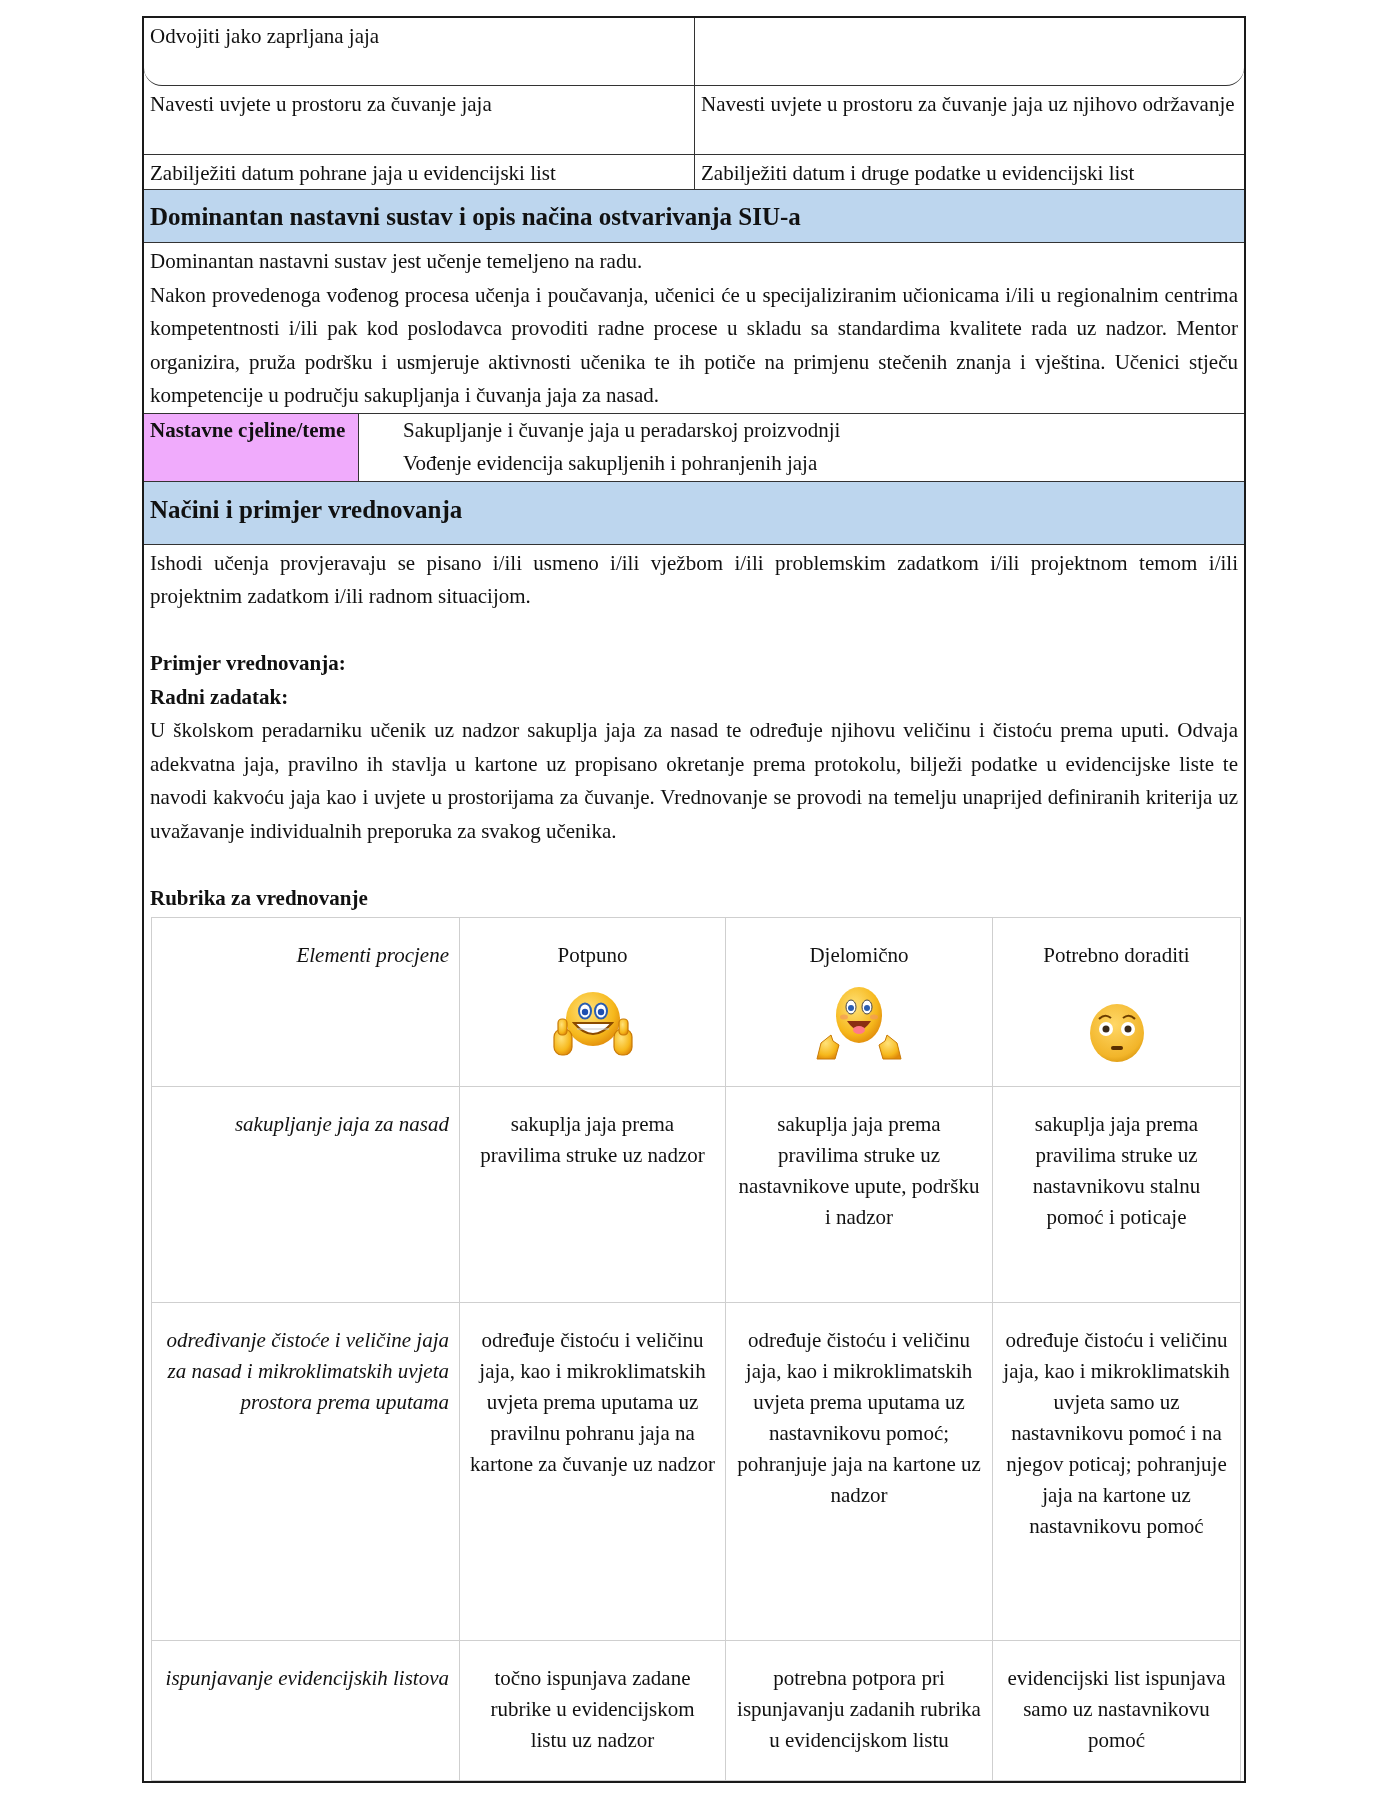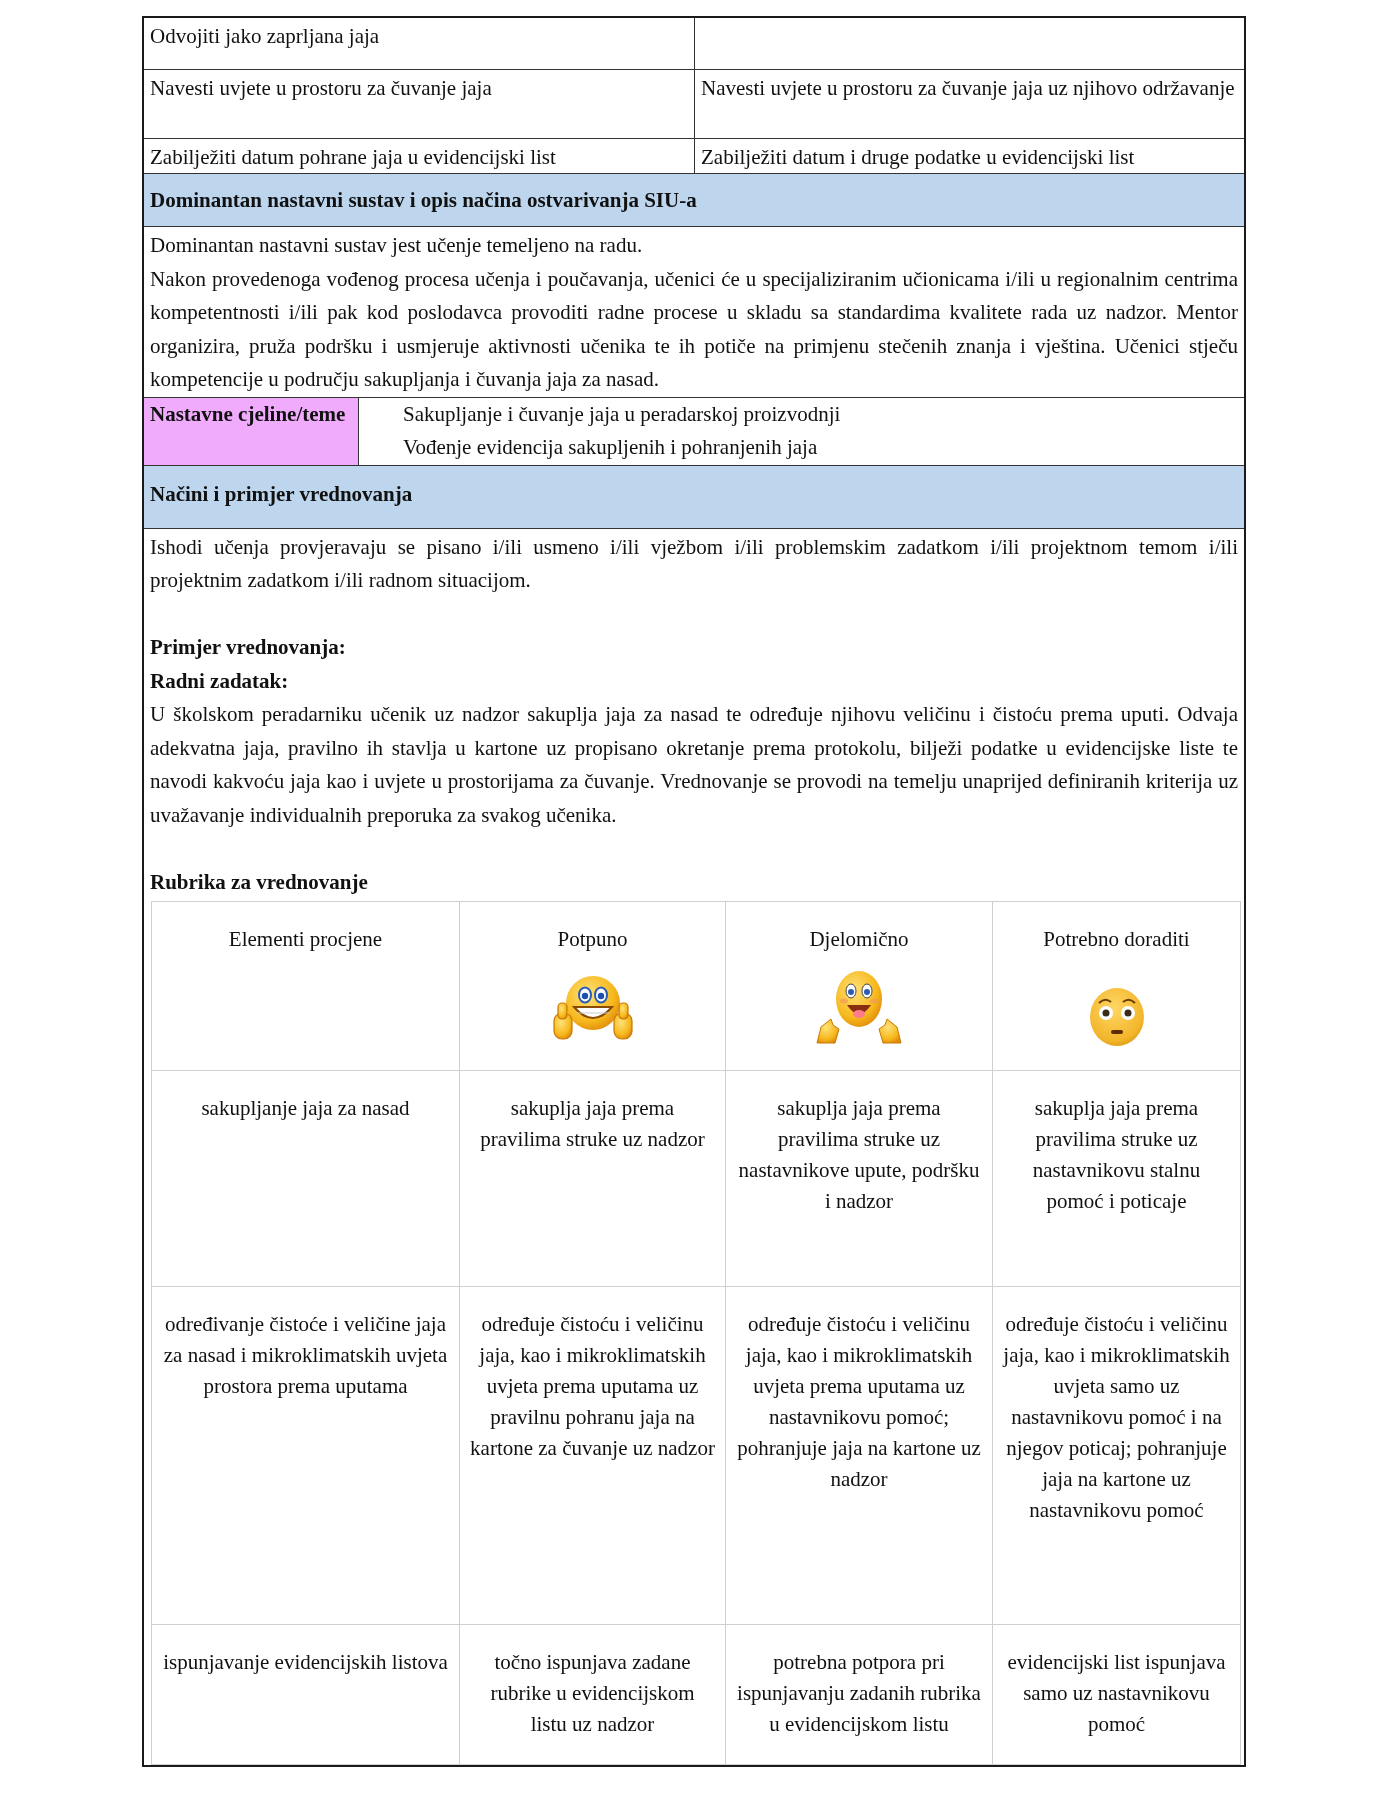--- a/index.html
+++ b/index.html
@@ -37,28 +37,28 @@
   }
   .two-col .cell.left {
     width: 551px;
     border-right: 1.5px solid #333;
   }
   .two-col .cell.right {
     flex: 1;
     text-align: justify;
     text-align-last: left;
   }
-  .r1 { height: 52px; }
+  .r1 { height: 68px; border-radius: 18px; }
   .r2 { height: 69px; }
   .r3 { height: 35px; }
   .blue-head {
     background: #bdd6ee;
     height: 53px;
     font-weight: bold;
-    font-size: 21px;
+    font-size: 25px;
     line-height: 53px;
     padding: 0 6px;
     border-bottom: 1.5px solid #333;
     box-sizing: border-box;
   }
   .blue-head.h2 { height: 63px; line-height: 56px; }
   .body-text {
     padding: 2px 6px 0 6px;
     font-size: 21px;
     line-height: 33.5px;
@@ -106,21 +106,21 @@
     font-size: 21px;
     line-height: 31px;
     margin-top: 2px;
   }
   .rubric td {
     border: 1.5px solid #cfcfcf;
     vertical-align: top;
     padding: 22px 10px 10px 10px;
     box-sizing: border-box;
   }
-  .rubric td.c0 { width: 308px; text-align: center; }
+  .rubric td.c0 { width: 308px; text-align: right; font-style: italic; }
   .rubric td.c1 { width: 266px; text-align: center; }
   .rubric td.c2 { width: 267px; text-align: center; }
   .rubric td.c3 { text-align: center; }
   .rubric tr.hdr td { height: 169px; }
   .rubric tr.ra td { height: 216px; }
   .rubric tr.rb td { height: 338px; }
   .rubric tr.rc td { height: 140px; }
   .emoji {
     display: block;
     margin: 14px auto 0 auto;

